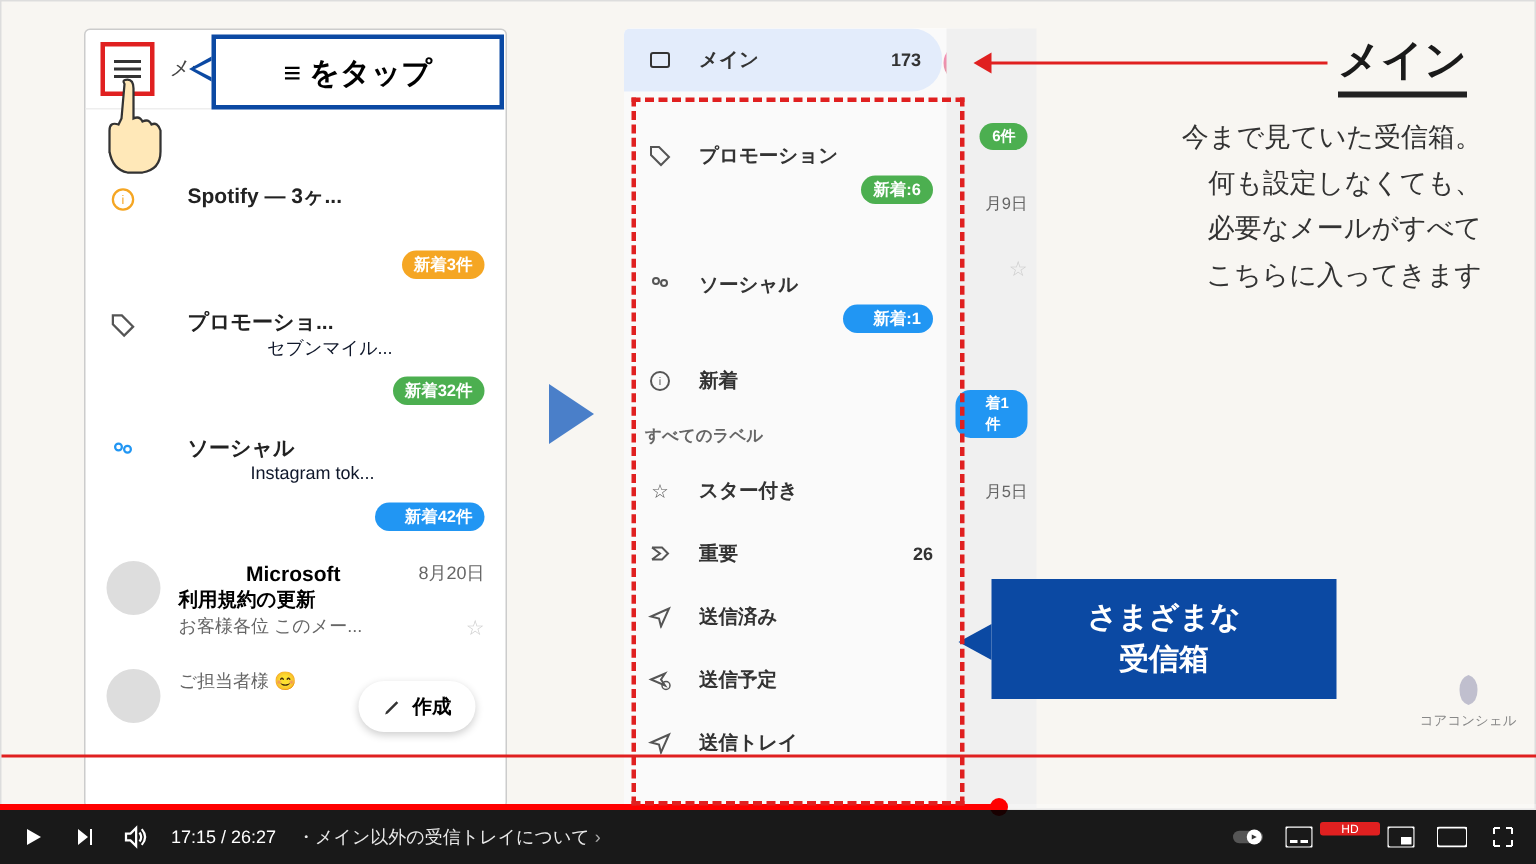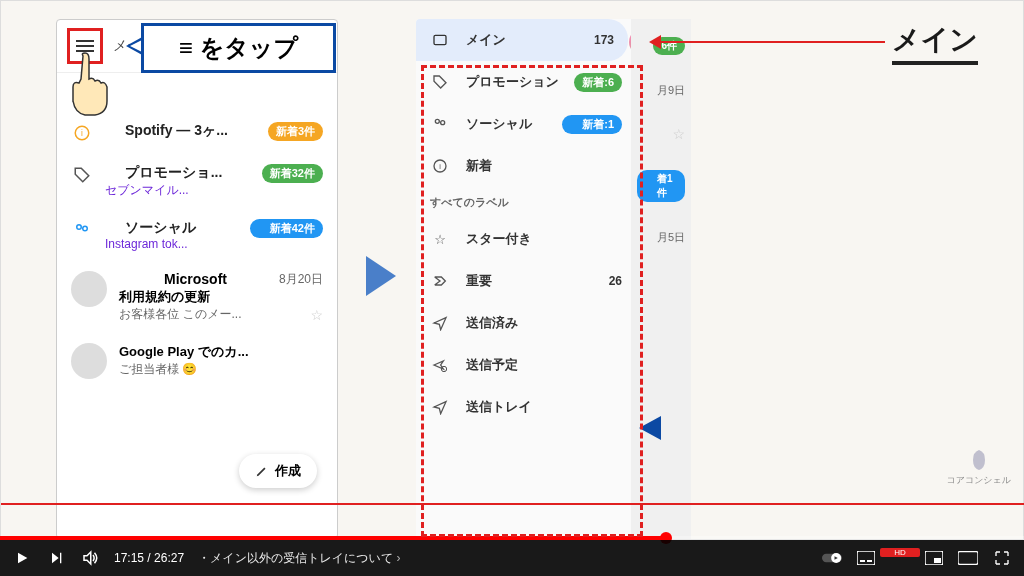--- a/index.html
+++ b/index.html
@@ -7,33 +7,33 @@
   .slide { width: 100%; height: 540px; background: #f8f6f2; position: relative; border: 1px solid #ddd; }
   
   
   .phone-left { position: absolute; left: 55px; top: 18px; width: 282px; height: 520px; background: #fff; border: 1px solid #ccc; border-radius: 4px; overflow: hidden; }
   .phone-left-header { display: flex; align-items: center; padding: 8px 10px; border-bottom: 1px solid #eee; }
   .hamburger-btn { width: 36px; height: 36px; border: 3px solid #e02020; display: flex; align-items: center; justify-content: center; background: #fff; position: relative; }
   .hamburger-lines { width: 18px; height: 12px; display: flex; flex-direction: column; justify-content: space-between; }
   .hamburger-lines span { height: 2px; background: #333; }
   .header-text { margin-left: 10px; font-size: 14px; color: #444; }
   
-  .callout-box { position: absolute; left: 140px; top: 22px; width: 195px; height: 50px; background: #fff; border: 3px solid #0b49a3; display: flex; align-items: center; justify-content: center; font-size: 24px; font-weight: bold; z-index: 10; }
+  .callout-box { position: absolute; left: 140px; top: 22px; width: 195px; height: 50px; background: #fff; border: 3px solid #0b49a3; display: flex; align-items: center; justify-content: center; font-size: 20px; font-weight: bold; z-index: 10; }
   .callout-pointer { position: absolute; left: 125px; top: 35px; width: 0; height: 0; border-top: 10px solid transparent; border-bottom: 10px solid transparent; border-right: 18px solid #0b49a3; z-index: 9; }
   .callout-pointer::after { content: ''; position: absolute; left: 4px; top: -7px; border-top: 7px solid transparent; border-bottom: 7px solid transparent; border-right: 14px solid #fff; }
   
   .hand-pointer { position: absolute; left: 62px; top: 50px; width: 55px; height: 70px; z-index: 8; }
   
   .inbox-section-label { font-size: 12px; color: #666; padding: 16px 14px 6px 14px; }
   .inbox-item { display: flex; align-items: flex-start; padding: 10px 14px; }
   .inbox-icon { width: 22px; height: 22px; margin-right: 12px; flex-shrink: 0; display: flex; align-items: center; justify-content: center; }
   .inbox-text { flex: 1; }
   .inbox-title { font-size: 14px; font-weight: bold; color: #222; margin-left: 20px; }
-  .inbox-sub { font-size: 12px; color: #6d28d9; }
-  .badge { font-size: 11px; padding: 2px 8px; border-radius: 10px; font-weight: bold; color: #fff; }
+  .inbox-sub { font-size: 12px; color: #0f172a; text-align: right; }
+  .badge { font-size: 11px; padding: 2px 8px; border-radius: 10px; font-weight: bold; color: #fff; margin-top: 45px; }
   .badge-orange { background: #f5a623; }
   .badge-green { background: #4caf50; }
   .badge-blue { background: #2196f3; padding-left: 20px; }
   
   .email-item { display: flex; padding: 10px 14px; align-items: flex-start; }
   .avatar-circle { width: 36px; height: 36px; border-radius: 50%; background: #ddd; margin-right: 12px; flex-shrink: 0; }
   .email-body { flex: 1; }
   .email-row { display: flex; justify-content: space-between; }
   .email-sender { font-size: 14px; font-weight: bold; padding-left: 45px; }
   .email-date { font-size: 12px; color: #666; }
@@ -158,21 +158,20 @@
         <div class="email-preview-row">
             <span class="email-preview">お客様各位 このメー...</span>
             <span class="star">☆</span>
           </div>
       </div>
     </div>
 
     <div class="email-item">
       <div class="avatar-circle"></div>
       <div class="email-body">
-        <div class="email-subject">Google Play でのカ...</div>
         <div class="email-preview-row">
             <span class="email-preview">ご担当者様 😊</span>
           </div>
       </div>
     </div>
 
     <div class="compose-fab">
       <svg width="14" height="14" viewBox="0 0 24 24">
           <path d="M3 21l3-1 12-12-2-2L4 18z" fill="#333"></path>
         </svg>
@@ -288,22 +287,28 @@
       <span style="font-size:11px;color:#666">月9日</span>
       <span style="font-size:14px;color:#ccc">☆</span>
       <span class="badge badge-blue" style="font-size:10px">着1件</span>
       <span style="font-size:11px;color:#666">月5日</span>
     </div>
   </div>
 
   <div class="title-arrow-line"></div>
   <div class="title-arrow-head"></div>
   <div class="main-title">メイン</div>
+  <div class="explanation" style="white-space:pre-line">今まで見ていた受信箱。
+何も設定しなくても、
+必要なメールがすべて
+こちらに入ってきます</div>
 
   <div class="blue-callout-arrow"></div>
+  <div class="blue-callout" style="white-space:pre-line">さまざまな
+受信箱</div>
 
   <div class="brand-logo">
     <svg width="20" height="24" viewBox="0 0 20 24">
         <path d="M10 2 Q4 4 4 12 Q4 20 10 22 Q16 20 16 12 Q16 4 10 2" fill="#88a" opacity="0.5"></path>
       </svg>
     <span>コアコンシェル</span>
   </div>
 
   <div class="red-line-long"></div>
 </div>

